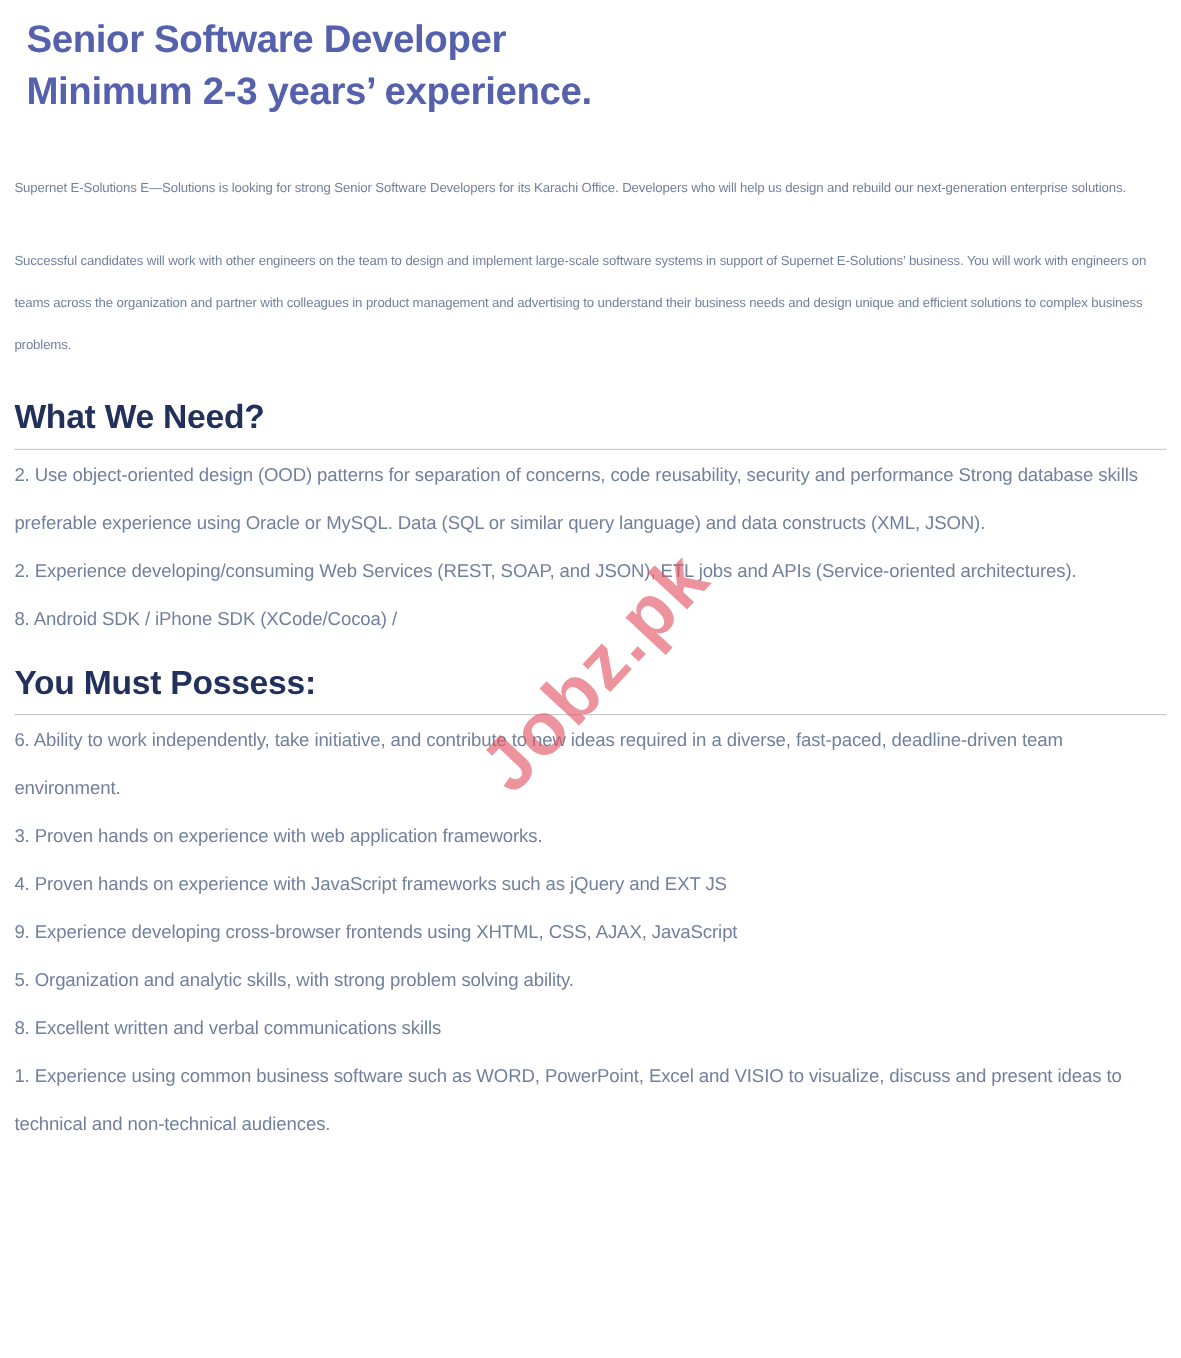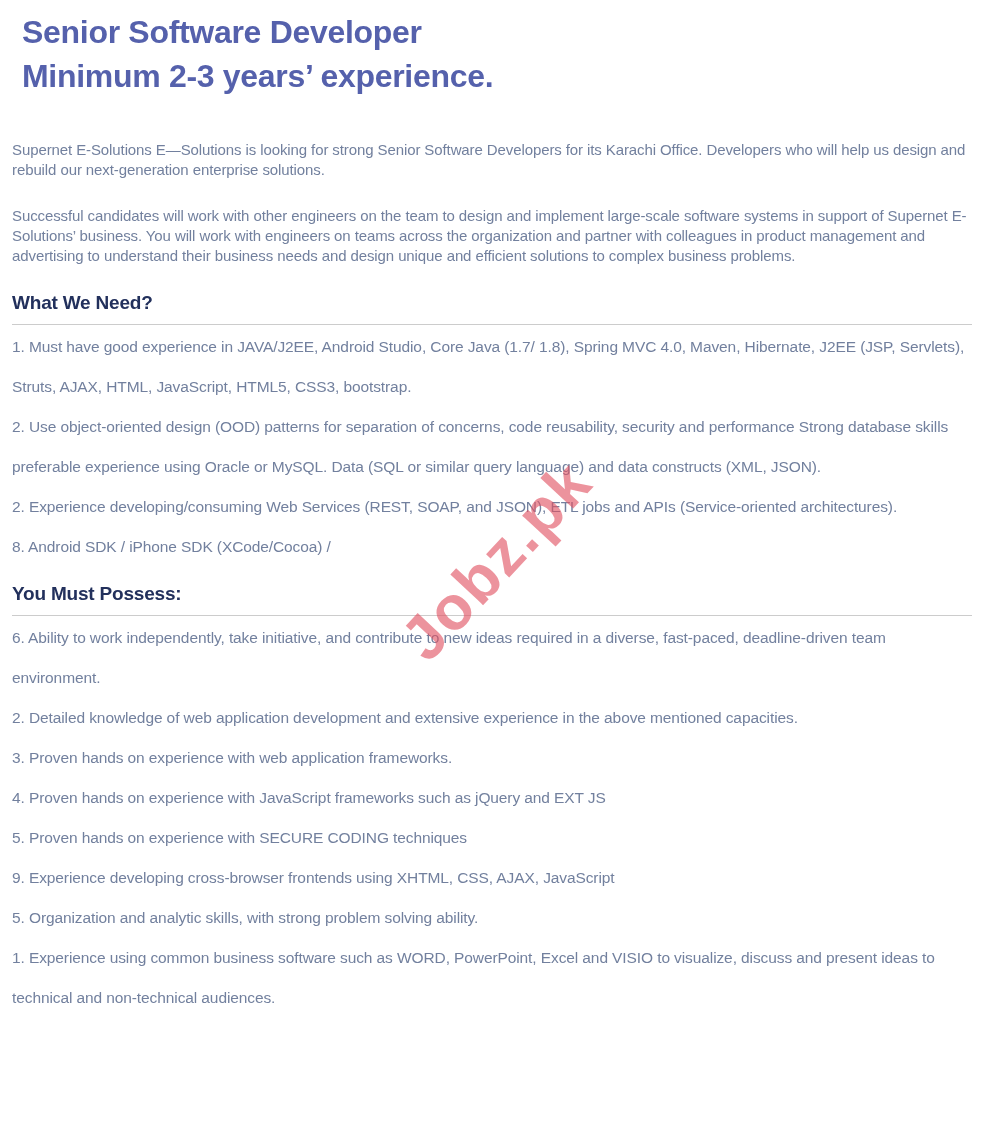--- a/index.html
+++ b/index.html
@@ -25,28 +25,28 @@
     line-height: 44px;
     font-weight: 700;
     letter-spacing: -0.3px;
     color: var(--title_color, #5561ac);
   }
   .intro-block {
     margin-top: 42px;
   }
   .intro-para {
     margin: 0 0 26px 0;
-    font-size: 15px;
-    line-height: 20px;
+    font-size: 11px;
+    line-height: 35px;
     color: var(--body_color, #72809e);
     letter-spacing: -0.1px;
   }
   .section-heading {
     margin: 16px 0 10px 0;
-    font-size: 19px;
+    font-size: 28px;
     font-weight: 700;
     color: var(--heading_color, #22305c);
     letter-spacing: -0.2px;
   }
   .rule {
     border: none;
     border-top: 1px solid var(--rule_color, #cccccc);
     margin: 0 0 2px 0;
   }
   .num-list { margin: 0; }
@@ -83,35 +83,33 @@
 
   <div class="intro-block">
     <p class="intro-para">Supernet E-Solutions E—Solutions is looking for strong Senior Software Developers for its Karachi Office. Developers who will help us design and rebuild our next-generation enterprise solutions.</p>
     <p class="intro-para">Successful candidates will work with other engineers on the team to design and implement large-scale software systems in support of Supernet E-Solutions’ business. You will work with engineers on teams across the organization and partner with colleagues in product management and advertising to understand their business needs and design unique and efficient solutions to complex business problems.</p>
   </div>
 
   <h2 class="section-heading">What We Need?</h2>
   <hr class="rule">
 
   <div class="num-list">
-    <p>1. Must have good experience in JAVA/J2EE, Android Studio, Core Java (1.7/ 1.8), Spring MVC 4.0, Maven, Hibernate, J2EE (JSP, Servlets), Struts, AJAX, HTML, JavaScript, HTML5, CSS3, bootstrap.</p>
     <p>2. Use object-oriented design (OOD) patterns for separation of concerns, code reusability, security and performance Strong database skills preferable experience using Oracle or MySQL. Data (SQL or similar query language) and data constructs (XML, JSON).</p>
     <p>2. Experience developing/consuming Web Services (REST, SOAP, and JSON), ETL jobs and APIs (Service-oriented architectures).</p>
     <p>8. Android SDK / iPhone SDK (XCode/Cocoa) /</p>
   </div>
 
   <h2 class="section-heading">You Must Possess:</h2>
   <hr class="rule">
 
   <div class="num-list">
     <p>6. Ability to work independently, take initiative, and contribute to new ideas required in a diverse, fast-paced, deadline-driven team environment.</p>
-    <p>2. Detailed knowledge of web application development and extensive experience in the above mentioned capacities.</p>
     <p>3. Proven hands on experience with web application frameworks.</p>
     <p>4. Proven hands on experience with JavaScript frameworks such as jQuery and EXT JS</p>
-    <p>5. Proven hands on experience with SECURE CODING techniques</p>
     <p>9. Experience developing cross-browser frontends using XHTML, CSS, AJAX, JavaScript</p>
     <p>5. Organization and analytic skills, with strong problem solving ability.</p>
+    <p>8. Excellent written and verbal communications skills</p>
     <p>1. Experience using common business software such as WORD, PowerPoint, Excel and VISIO to visualize, discuss and present ideas to technical and non-technical audiences.</p>
   </div>
 
   <div class="watermark">Jobz.pk</div>
 
 </div>
 
 </body></html>

